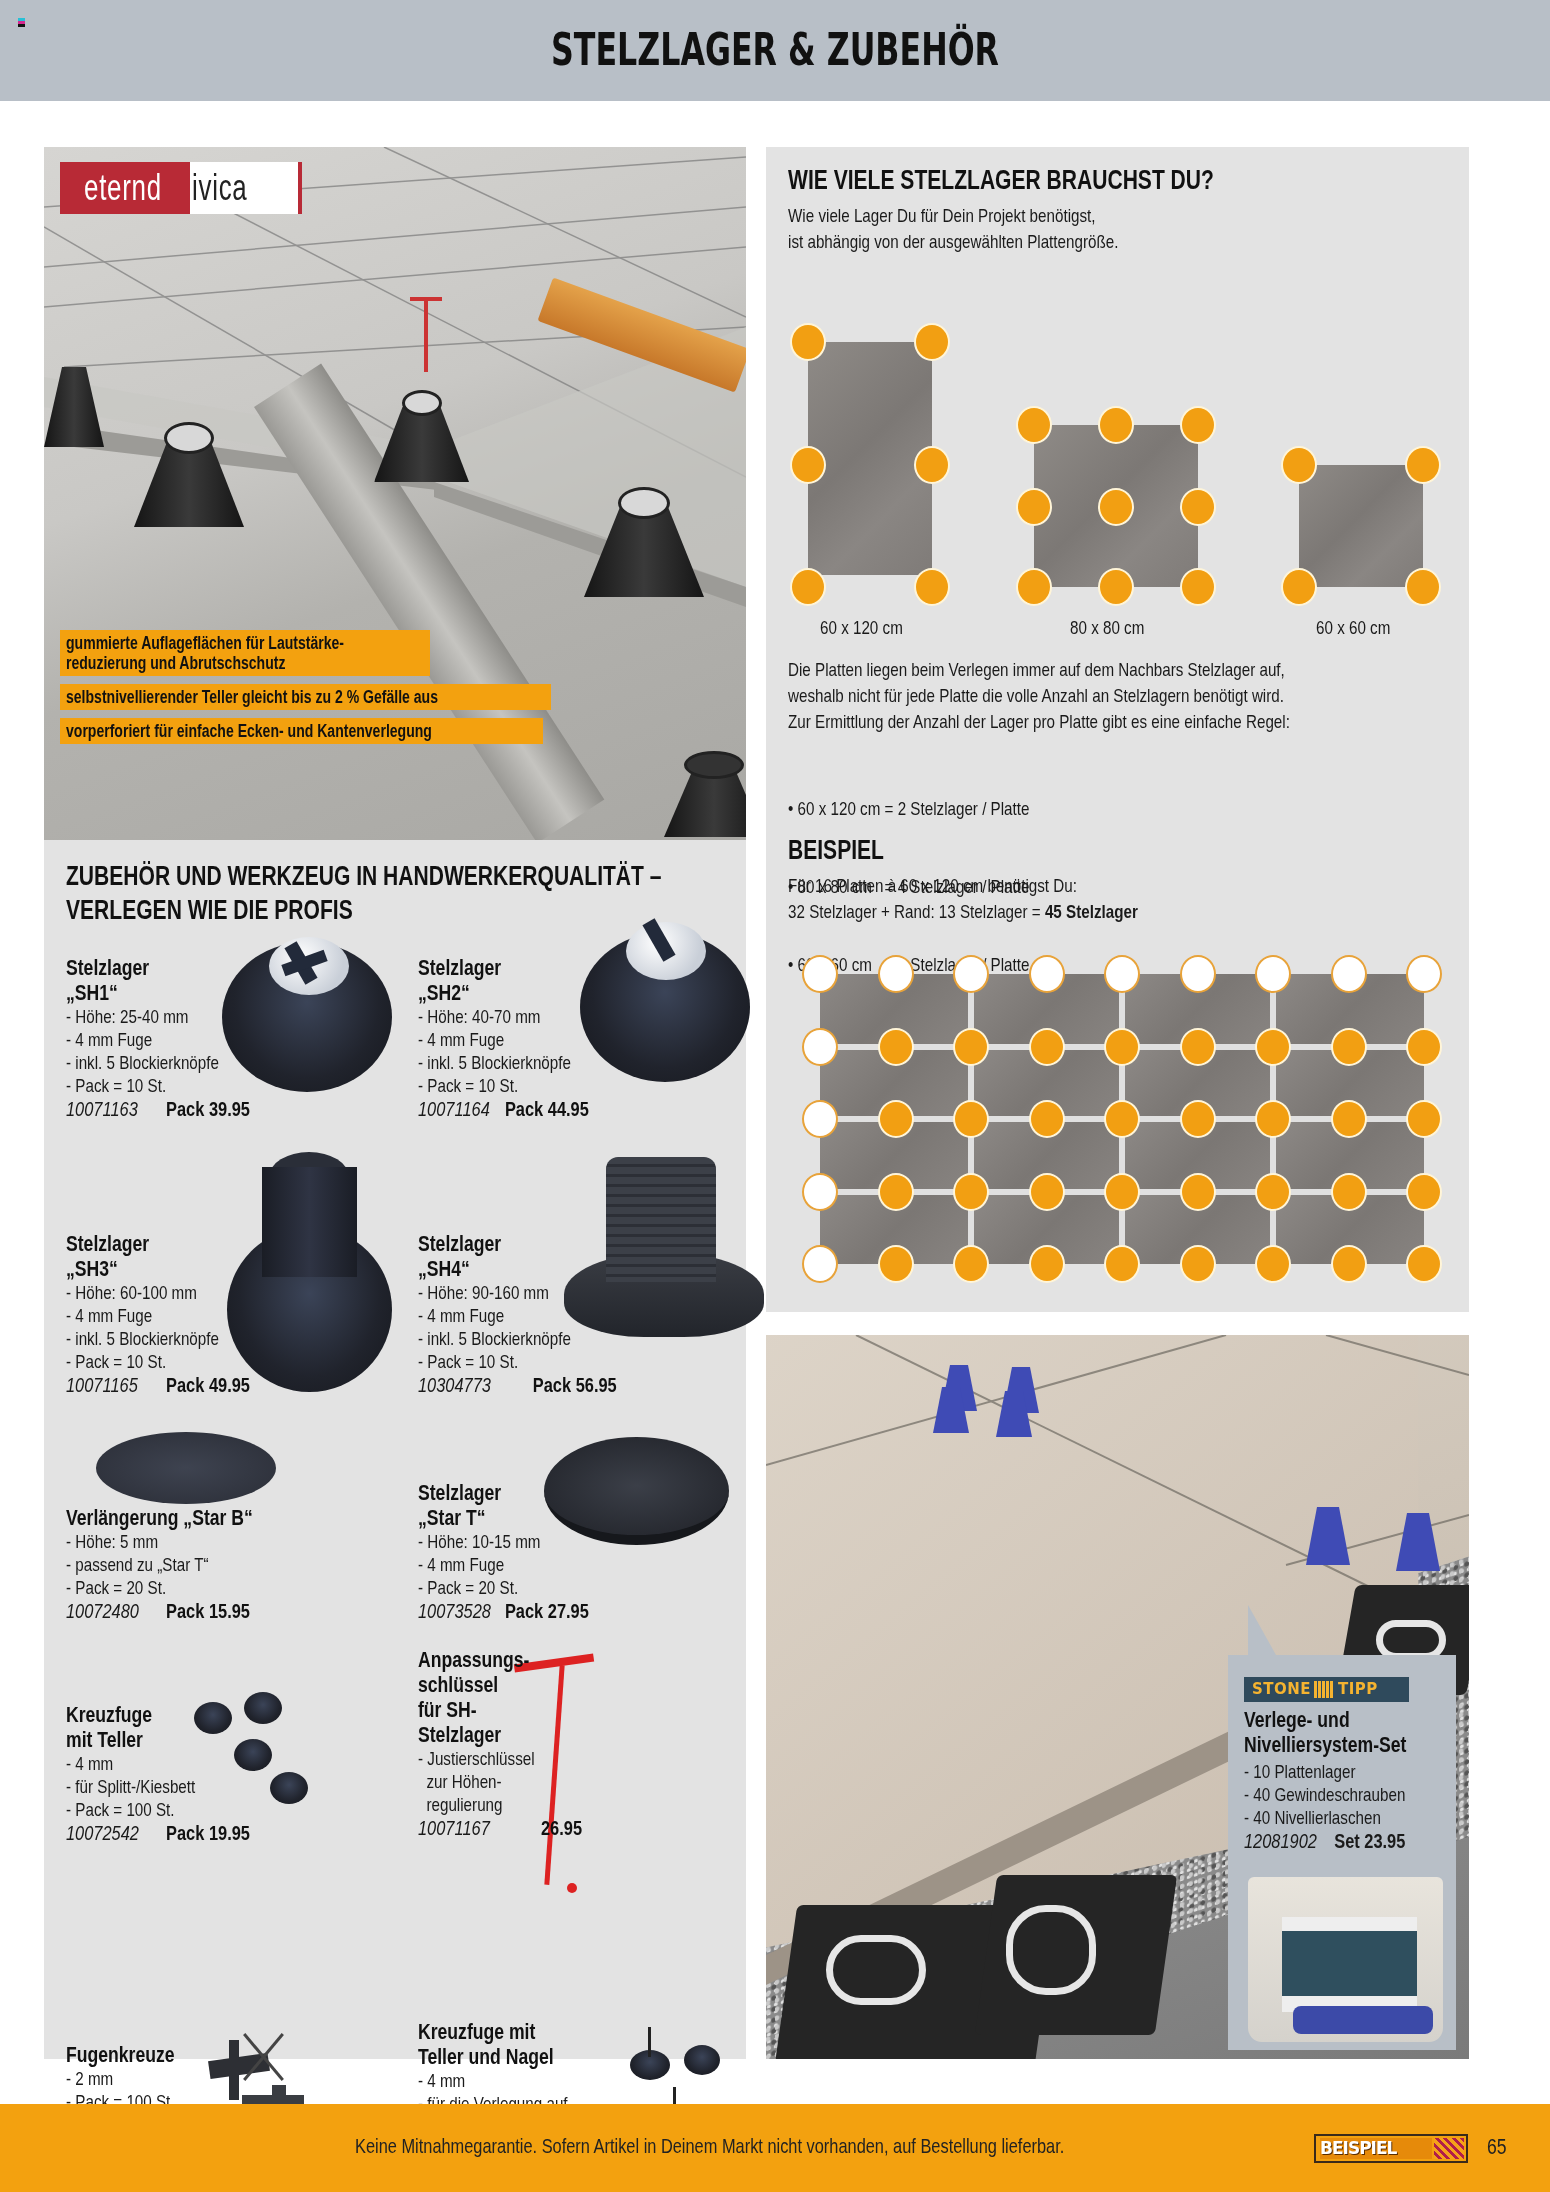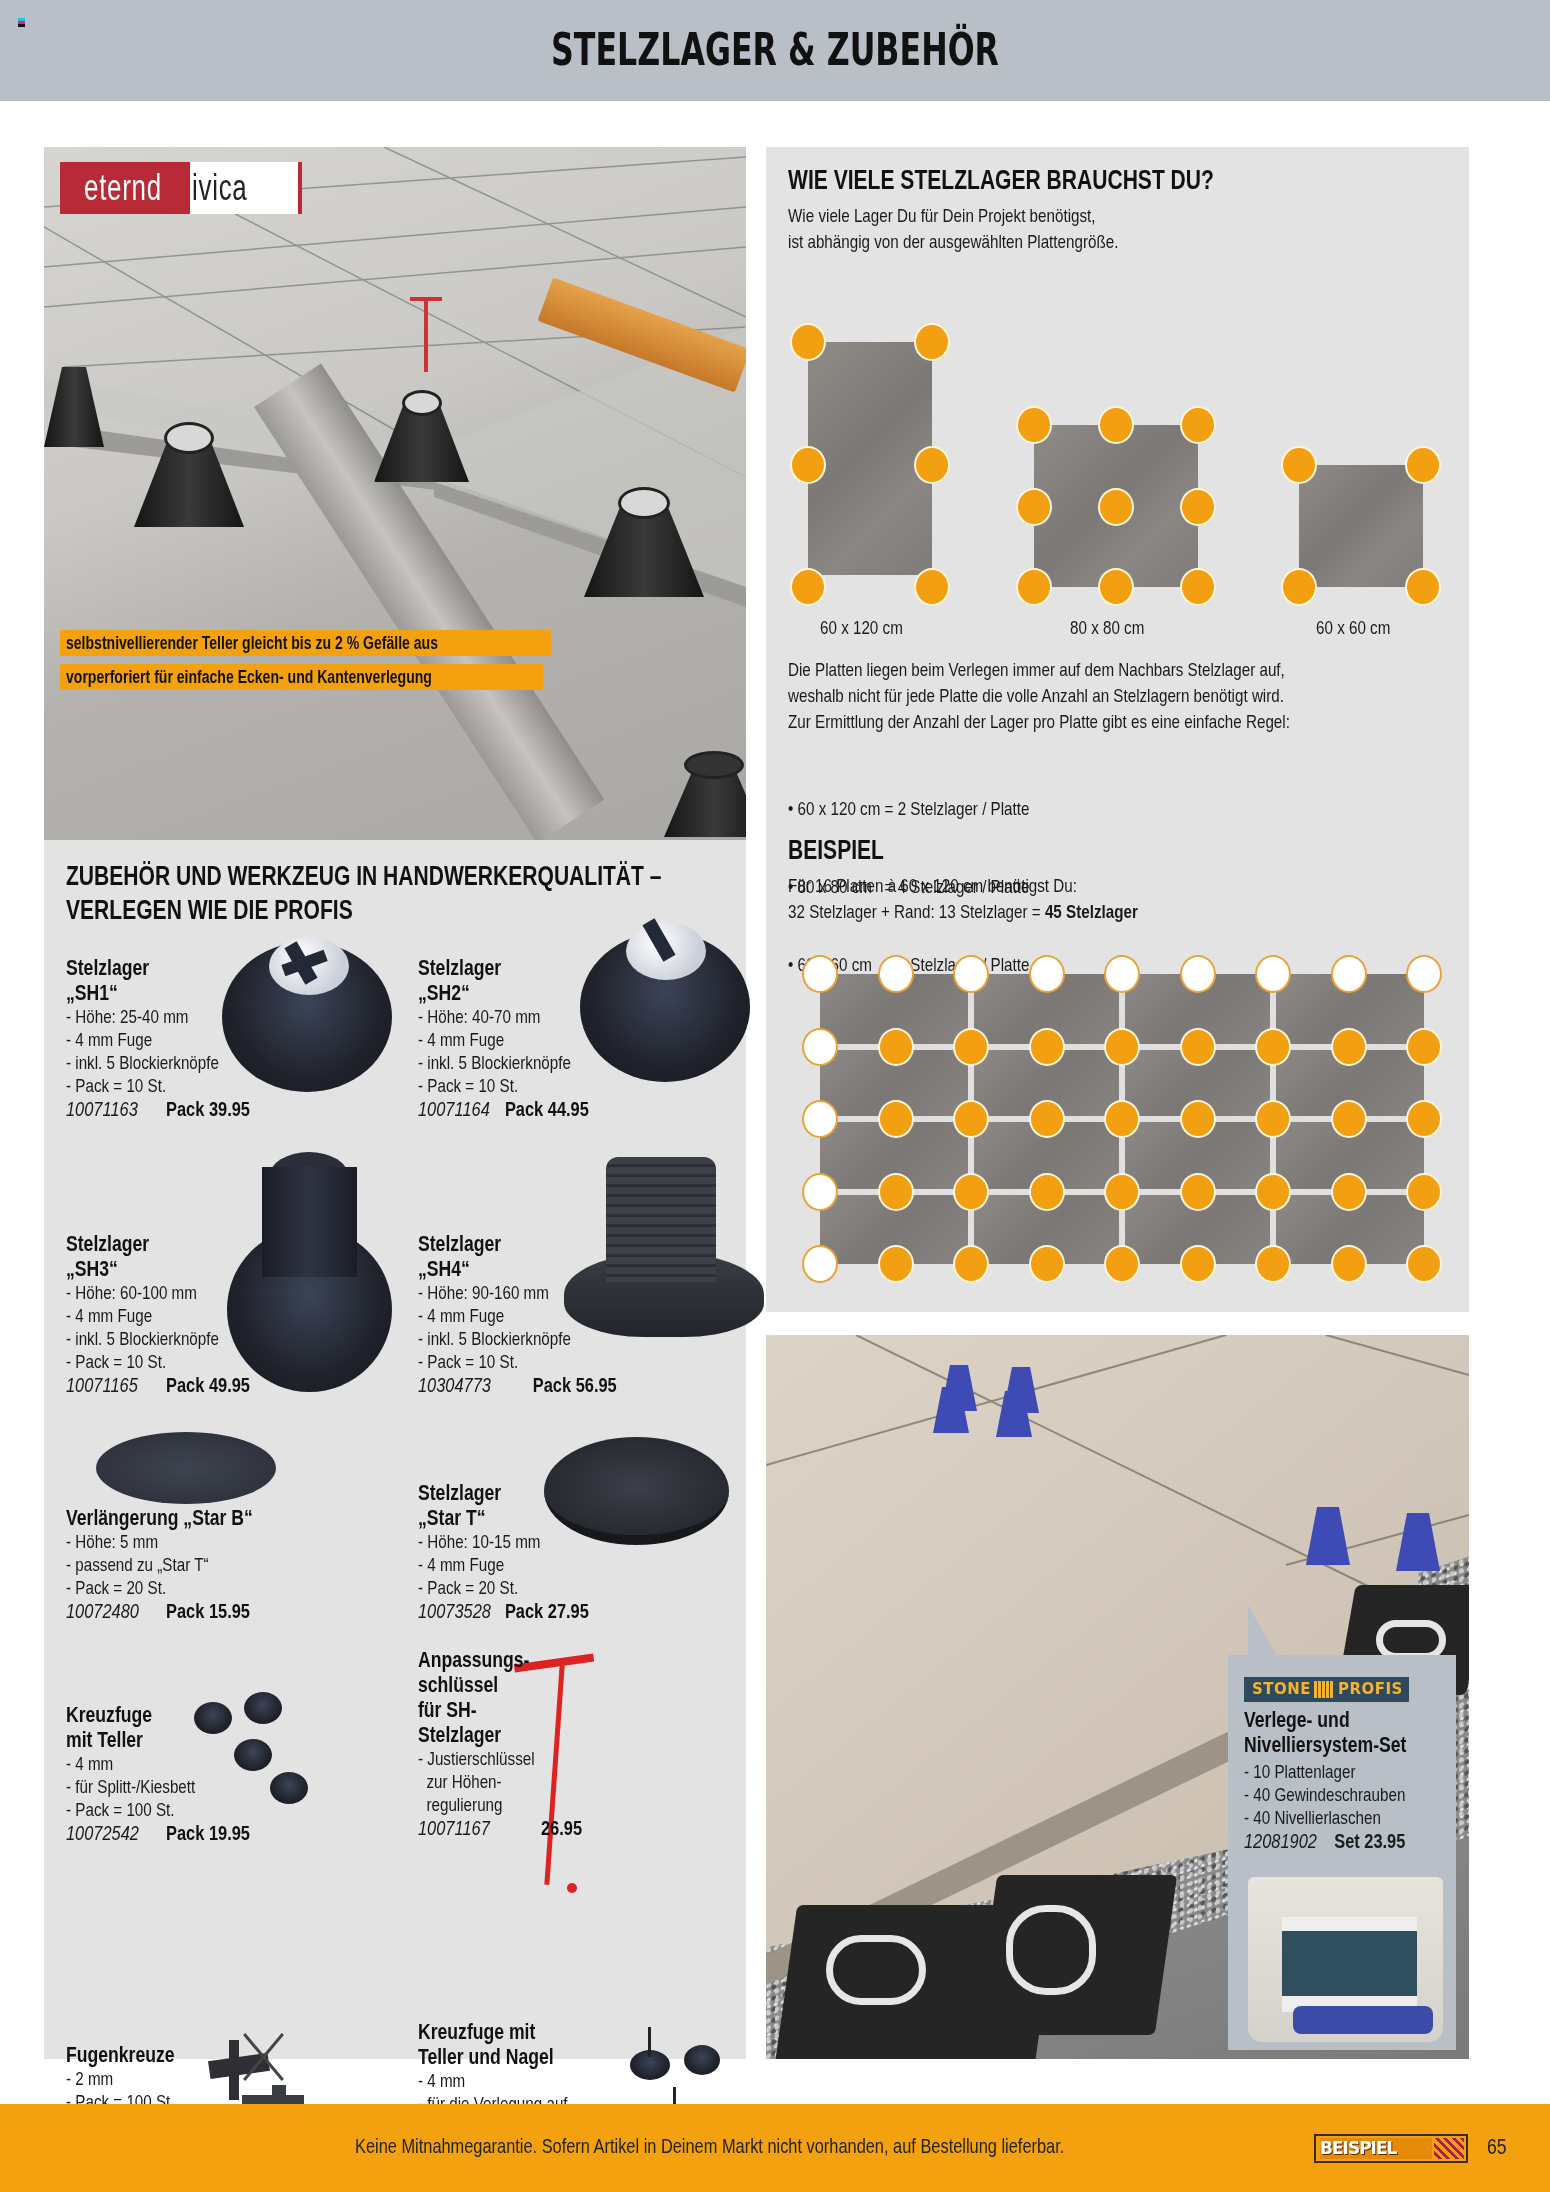--- a/index.html
+++ b/index.html
@@ -162,20 +162,24 @@
       <div class="cap" style="top:14px;width:60px;height:28px;background:#333"></div>
     </div>
 
     <div class="brand-logo">
       <div class="red"></div>
       <span class="t1">eternd</span>
       <span class="t2">ivica</span>
     </div>
 
     <div class="callouts">
+      <div class="callout">
+          <span style="white-space:pre">gummierte Auflageflächen für Lautstärke-
+reduzierung und Abrutschschutz</span>
+        </div>
       <div class="callout">
           <span>selbstnivellierender Teller gleicht bis zu 2 % Gefälle aus</span>
         </div>
       <div class="callout">
           <span>vorperforiert für einfache Ecken- und Kantenverlegung</span>
         </div>
     </div>
   </div>
 
   <div class="section-title">
@@ -483,21 +487,21 @@
   <div class="squiggle" style="left:610px;top:285px;width:70px;height:40px;"></div>
   <div class="mat" style="left:20px;top:570px;width:260px;height:160px;transform:skewX(-8deg);"></div>
   <div class="squiggle" style="left:60px;top:600px;width:100px;height:70px;"></div>
   <div class="mat" style="left:220px;top:540px;width:180px;height:160px;transform:skewX(-8deg);"></div>
   <div class="squiggle" style="left:240px;top:570px;width:90px;height:90px;"></div>
 
   <div class="flair-box">
     <div class="flair-logo">
       <span style="left:8px">STONE</span>
       <div class="mid"></div>
-      <span style="left:94px">PROFIS</span>
+      <span style="left:94px">TIPP</span>
     </div>
     <div class="name">
       <div>Verlege- und</div>
       <div>Nivelliersystem-Set</div>
     </div>
     <div class="specs">
       <div>- 10 Plattenlager</div>
       <div>- 40 Gewindeschrauben</div>
       <div>- 40 Nivellierlaschen</div>
     </div>

